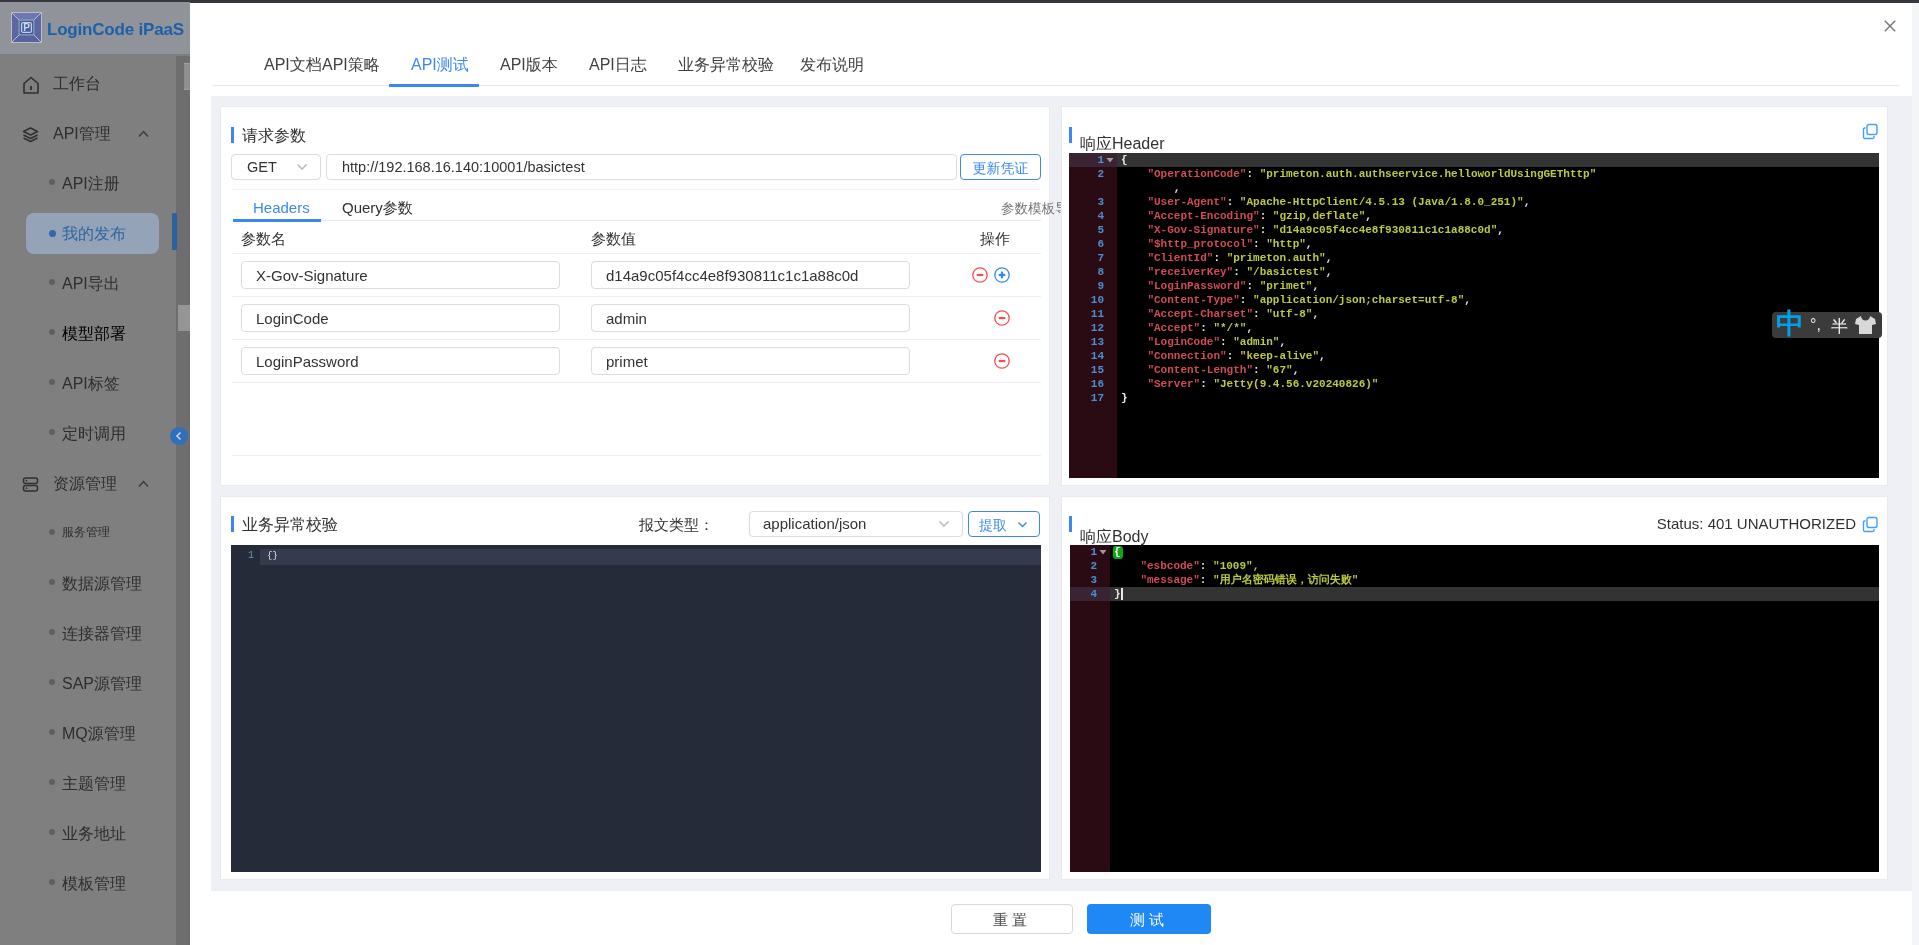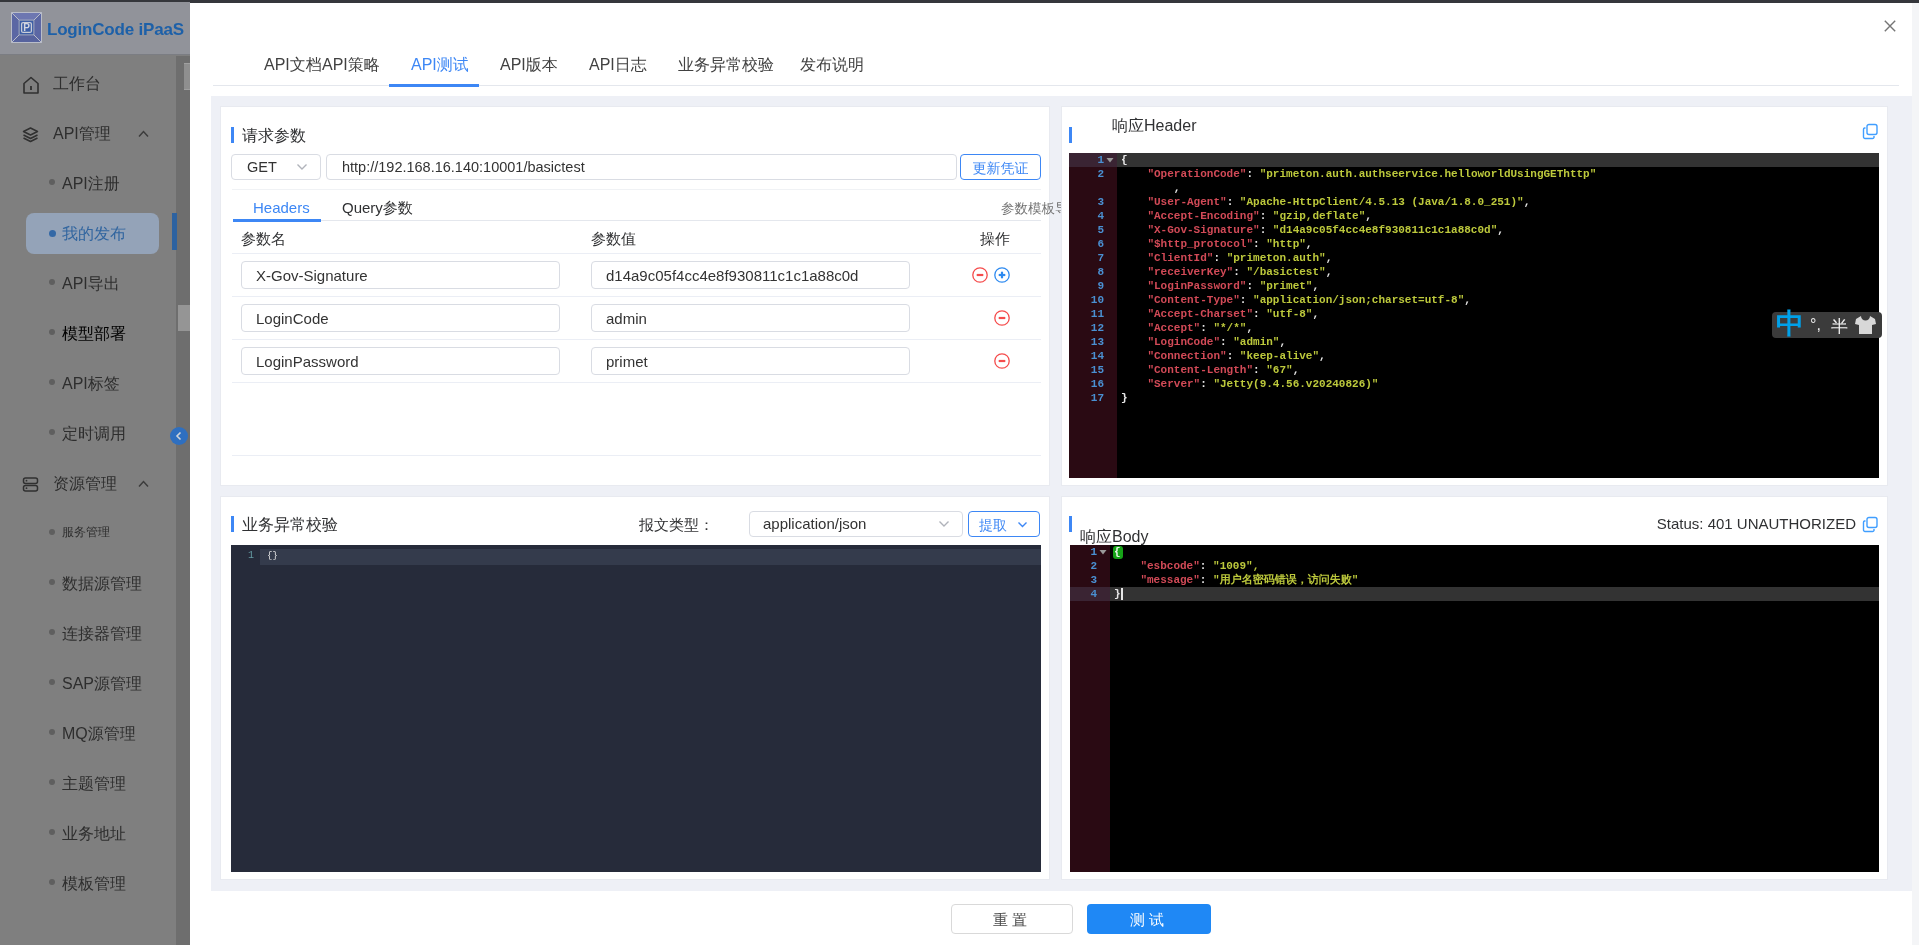--- a/index.html
+++ b/index.html
@@ -201,21 +201,21 @@
 </svg>
 
 <div class="abs" style="left:231px;top:545px;width:810px;height:327px;background:#262b3a;overflow:hidden;">
   <div class="abs" style="left:29px;top:4px;width:781px;height:16px;background:#343b4c;"></div>
   <div class="abs" style="left:17px;top:3px;color:#649aa2;font-family:'Liberation Mono',monospace;font-size:10px;line-height:16px;">1</div>
   <div class="abs" style="left:36px;top:3px;color:#e8e8e8;font-family:'Liberation Mono',monospace;font-size:9px;line-height:16px;">{}</div>
 </div>
 
 <div class="abs" style="left:1061px;top:106px;width:827px;height:380px;background:#fff;border:1px solid #e8eaf0;"></div>
 <div class="abs" style="left:1069px;top:127px;width:3px;height:16px;background:#3d87f5;"></div>
-<div class="abs" style="left:1080px;top:116px;font-size:16px;color:#303133;margin-left:32px;">响应Header</div>
+<div class="abs" style="left:1080px;top:134px;font-size:16px;color:#303133;">响应Header</div>
 <svg class="abs" style="left:1862px;top:123px;" width="17" height="17" viewBox="0 0 17 17">
   <rect x="5" y="1.5" width="10" height="10" rx="2" fill="none" stroke="#409eff" stroke-width="1.4"></rect>
   <path d="M3.5 5 L2.5 5 A1.5 1.5 0 0 0 1.5 6.5 L1.5 14 A1.5 1.5 0 0 0 3 15.5 L10.5 15.5 A1.5 1.5 0 0 0 12 14.5 L12 13" fill="none" stroke="#409eff" stroke-width="1.4"></path>
 </svg>
 <div class="abs" id="edh" style="left:1069px;top:153px;width:810px;height:325px;background:#000;overflow:hidden;">
   <div class="abs" style="left:0;top:0;width:48px;height:325px;background:#2a0a13;"></div>
   <div class="abs" style="left:0;top:0;width:48px;height:14px;background:#3a2433;"></div>
   <div class="abs" style="left:48px;top:0;width:762px;height:14px;background:#333333;"></div>
   <div class="num" style="left:0;top:0;width:35px;">1</div>
   <svg class="abs" style="left:37px;top:4px;" width="8" height="6" viewBox="0 0 8 6">

